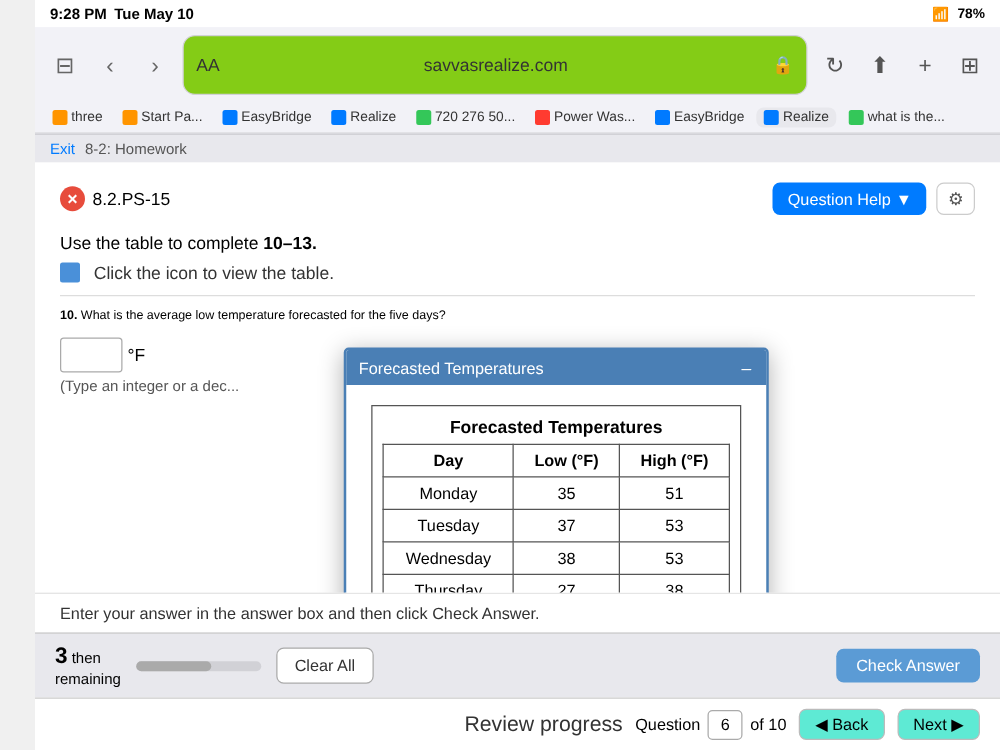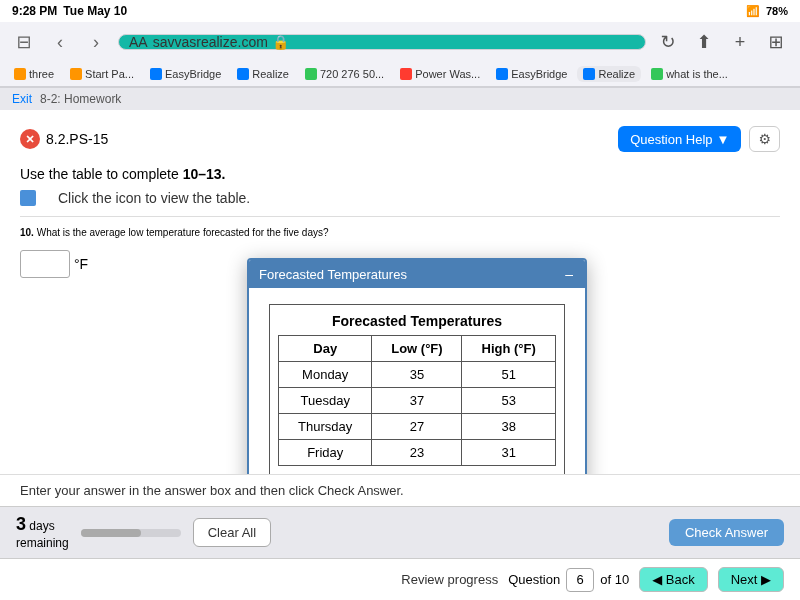--- a/index.html
+++ b/index.html
@@ -32,26 +32,26 @@
       background: #f2f2f7;
     }
     .browser-btn {
       width: 28px; height: 28px;
       border: none; background: none; cursor: pointer;
       display: flex; align-items: center; justify-content: center;
       font-size: 18px; color: #666;
     }
     .address-bar {
       flex: 1;
-      background: #14b8a6;
+      background: #84cc16;
       border-radius: 10px;
-      height: 16px;
-      display: flex;
-      align-items: center;
-      justify-content: flex-start;
+      height: 48px;
+      display: flex;
+      align-items: center;
+      justify-content: space-between;
       font-size: 14px;
       color: #333;
       gap: 5px;
       border: 1px solid #d1d1d6;
       padding: 0 10px;
     }
     .browser-action-btn {
       background: none; border: none; cursor: pointer;
       font-size: 18px; color: #555; width: 28px; height: 28px;
       display: flex; align-items: center; justify-content: center;
@@ -134,21 +134,21 @@
       display: flex; align-items: center; gap: 4px;
     }
     .gear-btn {
       background: none; border: 1px solid #ccc;
       border-radius: 6px; padding: 4px 8px;
       cursor: pointer; font-size: 14px; color: #555; margin-left: 4px;
     }
 
     .instruction-text { font-size: 14px; margin-bottom: 8px; }
     .instruction-text strong { font-weight: 700; }
-    .view-table-line { font-size: 14px; color: #333; display: flex; align-items: flex-end; gap: 22px; margin-bottom: 10px; }
+    .view-table-line { font-size: 14px; color: #333; display: flex; align-items: flex-end; gap: 11px; margin-bottom: 10px; }
     .table-icon { width: 16px; height: 16px; background: #4a90d9; border-radius: 2px; display: inline-block; }
 
     .divider { border: none; border-top: 1px solid #ddd; margin: 10px 0; }
 
     .question-text { font-size: 10px; margin-bottom: 12px; }
     .answer-input-row { display: flex; align-items: center; gap: 4px; margin-bottom: 4px; }
     .answer-input {
       width: 50px; height: 28px;
       border: 1px solid #aaa;
       border-radius: 3px;
@@ -259,21 +259,21 @@
       background: white;
       border-top: 1px solid #ccc;
       padding: 8px 16px;
       display: flex;
       align-items: center;
       justify-content: flex-end;
       gap: 10px;
     }
     .review-progress-btn {
       background: none; border: none;
-      font-size: 13px; color: #333; cursor: pointer;
+      font-size: 17px; color: #333; cursor: pointer;
     }
     .question-nav {
       display: flex; align-items: center; gap: 6px;
       font-size: 13px;
     }
     .q-num-box {
       border: 1px solid #aaa;
       border-radius: 4px;
       width: 28px; height: 24px;
       display: flex; align-items: center; justify-content: center;
@@ -287,20 +287,21 @@
       font-size: 13px;
       cursor: pointer;
       display: flex; align-items: center; gap: 3px;
     }
 
     .page-wrapper {
       display: flex;
       flex-direction: column;
       height: 600px;
       overflow: hidden;
+      padding-left: 28px;
     }
     .content-area {
       flex: 1;
       position: relative;
       background: white;
       overflow: hidden;
     }
   </style>
 </head>
 <body>
@@ -414,20 +415,21 @@
 
       <p class="question-text">
         <strong>10.</strong>
         <span>What is the average low temperature forecasted for the five days?</span>
       </p>
 
       <div class="answer-input-row">
         <input type="text" class="answer-input" style="">
         <span class="degree-f">°F</span>
       </div>
+      <p class="hint-text">(Type an integer or a dec...</p>
 
     </div>
 
     <div class="modal-overlay">
       <div class="modal-window">
         <div class="modal-titlebar">
           <span>Forecasted Temperatures</span>
           <button class="modal-close-btn">
             <span>–</span>
           </button>
@@ -448,20 +450,25 @@
                     <td>Monday</td>
                     <td>35</td>
                     <td>51</td>
                   </tr>
                   <tr>
                     <td>Tuesday</td>
                     <td>37</td>
                     <td>53</td>
                   </tr>
                   <tr>
+                    <td>Wednesday</td>
+                    <td>38</td>
+                    <td>53</td>
+                  </tr>
+                  <tr>
                     <td>Thursday</td>
                     <td>27</td>
                     <td>38</td>
                   </tr>
                   <tr>
                     <td>Friday</td>
                     <td>23</td>
                     <td>31</td>
                   </tr>
                 </tbody>
@@ -474,21 +481,21 @@
 
   </div>
 
   <div class="bottom-instruction">
     <span>Enter your answer in the answer box and then click Check Answer.</span>
   </div>
 
   <div class="bottom-bar">
     <div class="parts-remaining">
       <span class="parts-num">3</span>
-      <span>days</span><br>
+      <span>then</span><br>
       <span>remaining</span>
     </div>
     <div class="progress-bar-wrap">
       <div class="progress-bar-fill"></div>
     </div>
     <button class="clear-all-btn">Clear All</button>
     <button class="check-answer-btn">Check Answer</button>
   </div>
 
   <div class="footer-nav">

